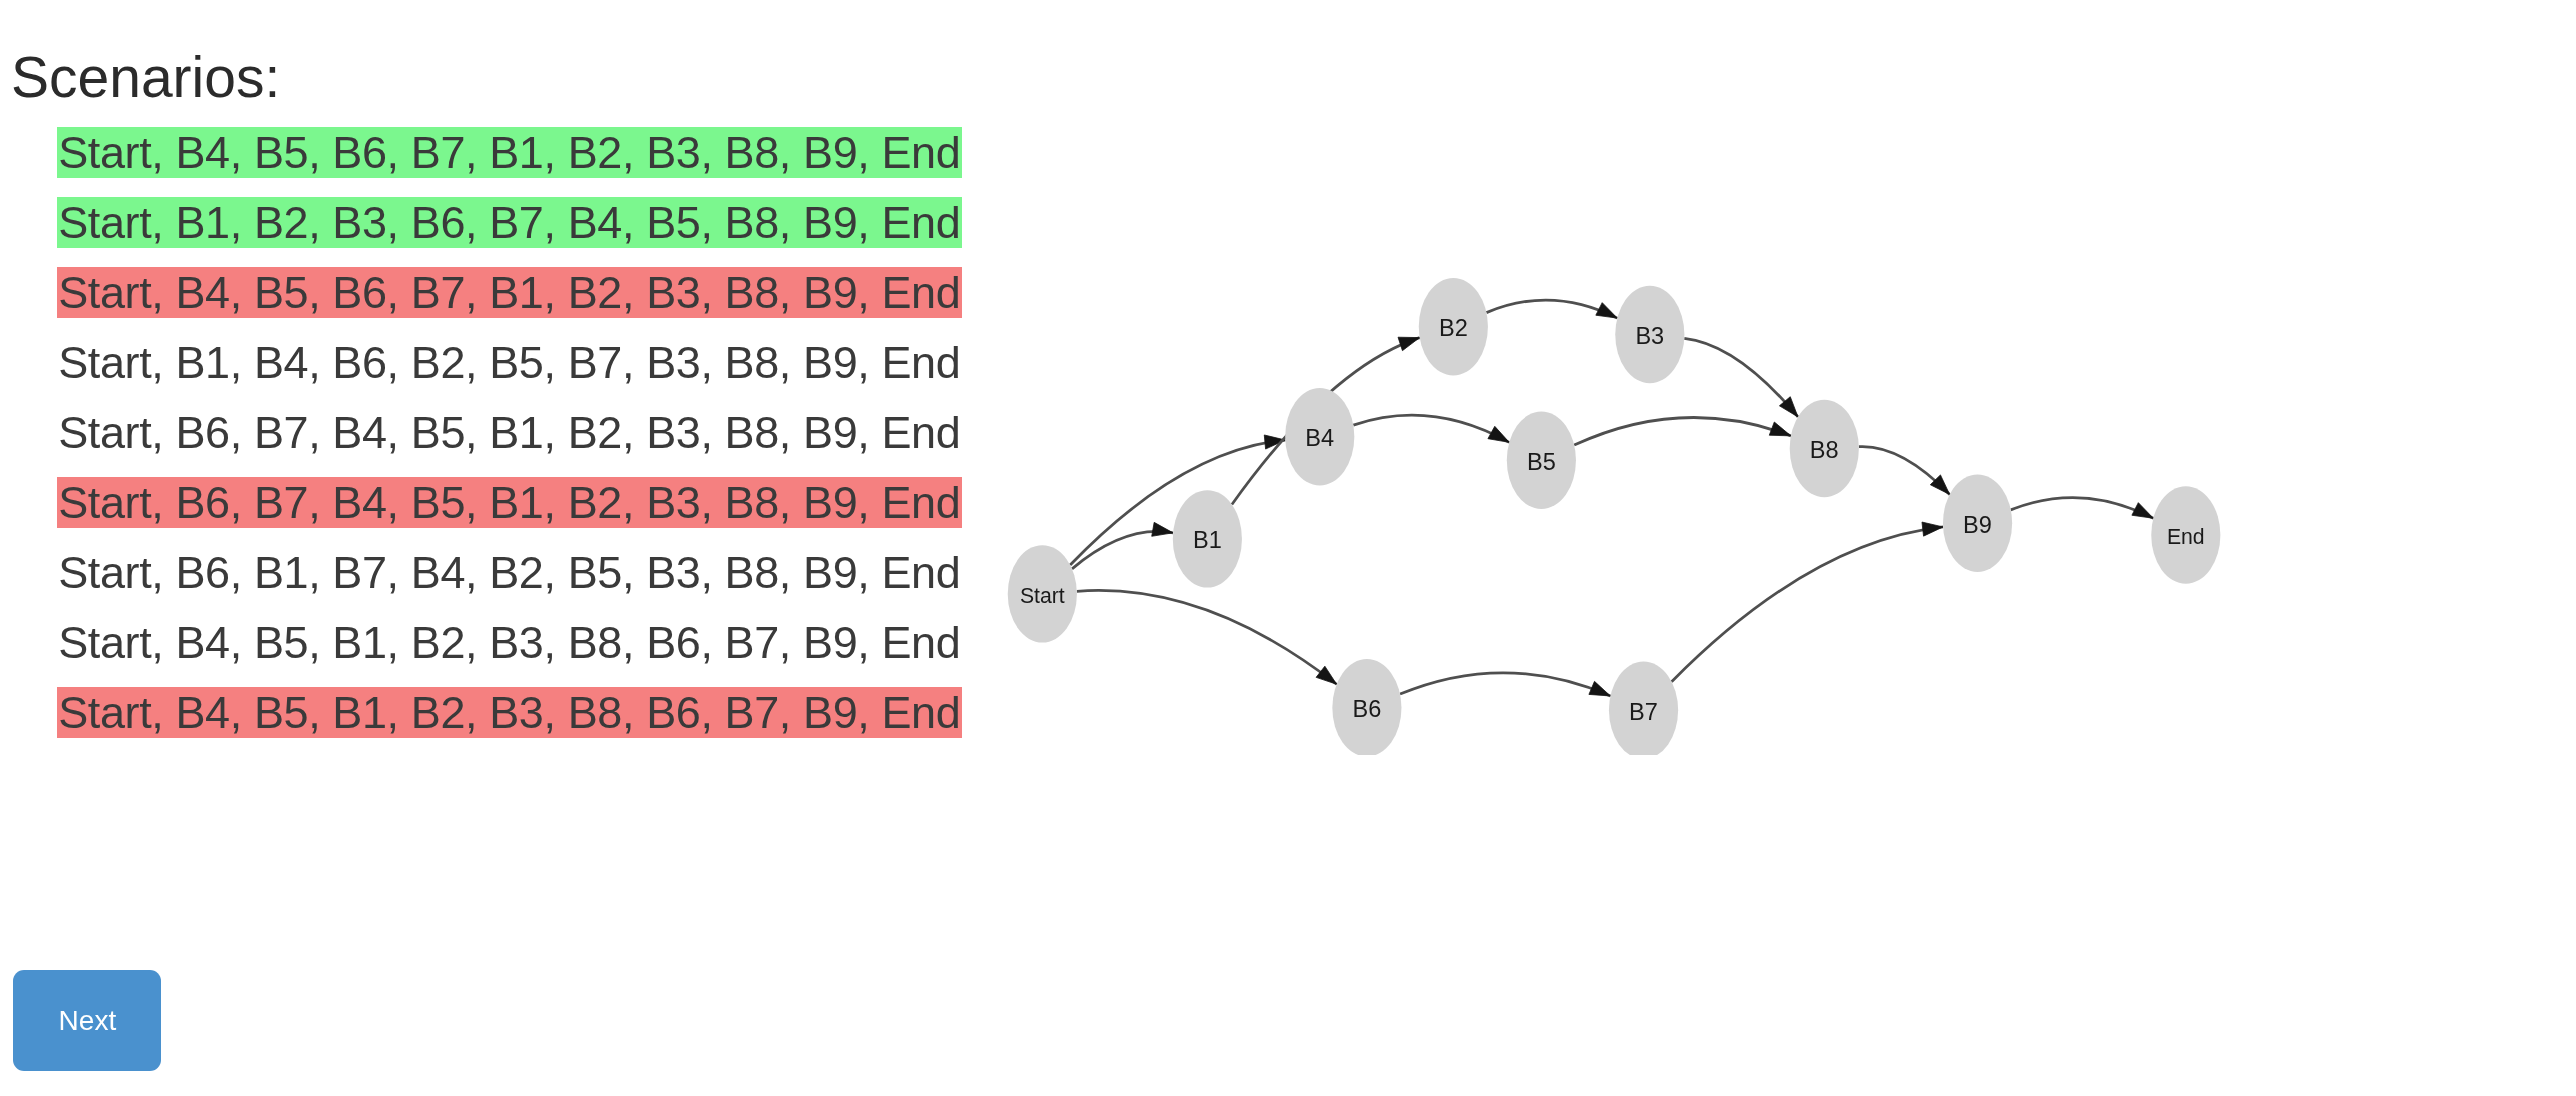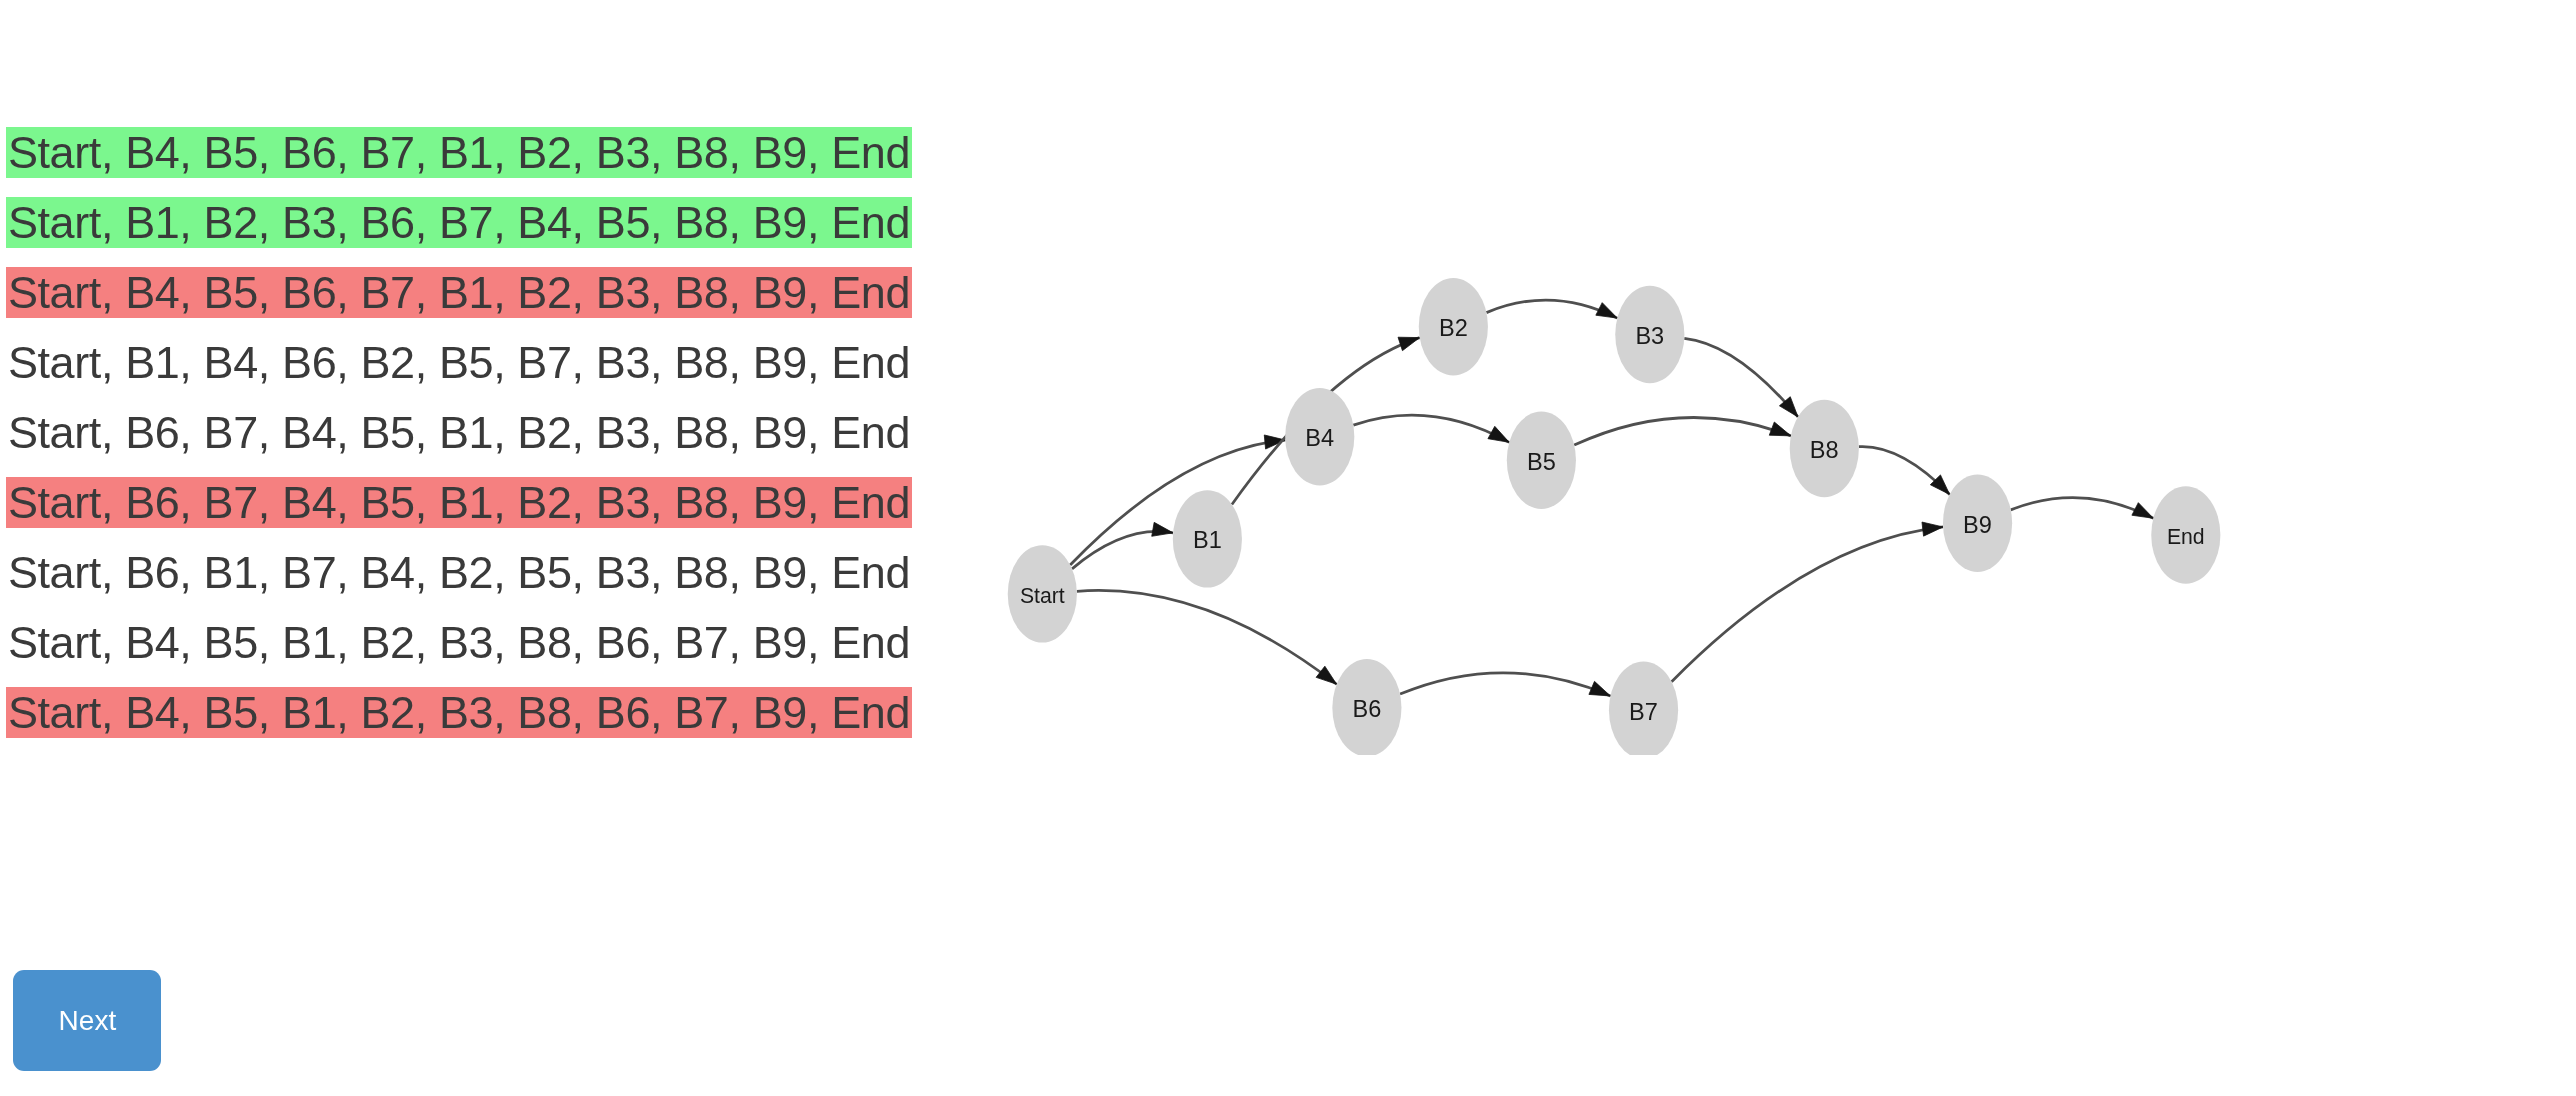--- a/index.html
+++ b/index.html
@@ -40,20 +40,21 @@
     color: #2b2b2b;
     letter-spacing: 0px;
     white-space: nowrap;
   }
 
   #scenario-list {
     position: absolute;
     left: 6.3px;
     top: 118px;
     width: 1006px;
+    text-align: center;
   }
 
   .scenario-row {
     font-size: 45px;
     line-height: 70px;
     height: 70px;
     color: #3a3a3a;
     white-space: nowrap;
     letter-spacing: -0.4px;
     display: block;
@@ -126,20 +127,21 @@
     stroke-width: 1;
   }
 </style>
 </head>
 <body>
 
 <div id="page-root">
 
   <div id="left-panel">
 
+    <h1 id="page-title">Scenarios:</h1>
 
     <div id="scenario-list">
         <div class="scenario-row hl-green"><span class="hl">Start, B4, B5, B6, B7, B1, B2, B3, B8, B9, End</span></div>
         <div class="scenario-row hl-green"><span class="hl">Start, B1, B2, B3, B6, B7, B4, B5, B8, B9, End</span></div>
         <div class="scenario-row hl-red"><span class="hl">Start, B4, B5, B6, B7, B1, B2, B3, B8, B9, End</span></div>
         <div class="scenario-row hl-none"><span class="hl">Start, B1, B4, B6, B2, B5, B7, B3, B8, B9, End</span></div>
         <div class="scenario-row hl-none"><span class="hl">Start, B6, B7, B4, B5, B1, B2, B3, B8, B9, End</span></div>
         <div class="scenario-row hl-red"><span class="hl">Start, B6, B7, B4, B5, B1, B2, B3, B8, B9, End</span></div>
         <div class="scenario-row hl-none"><span class="hl">Start, B6, B1, B7, B4, B2, B5, B3, B8, B9, End</span></div>
         <div class="scenario-row hl-none"><span class="hl">Start, B4, B5, B1, B2, B3, B8, B6, B7, B9, End</span></div>

